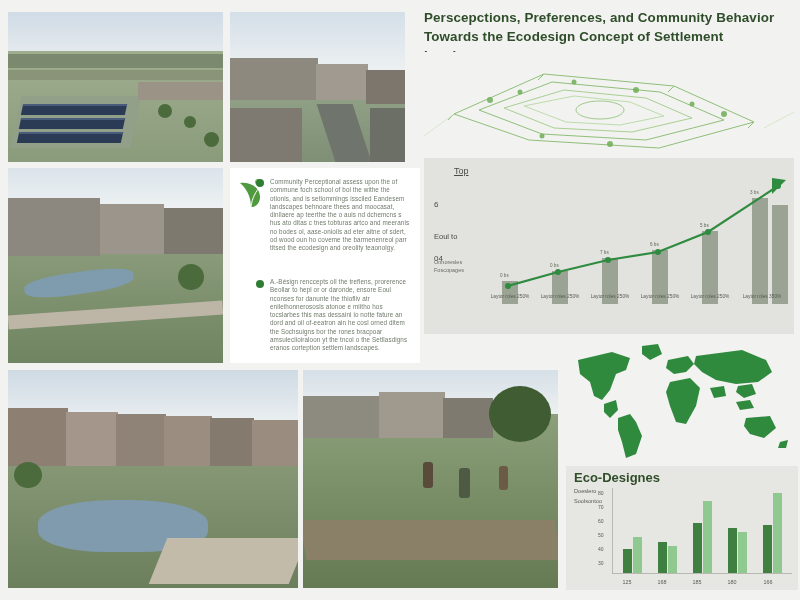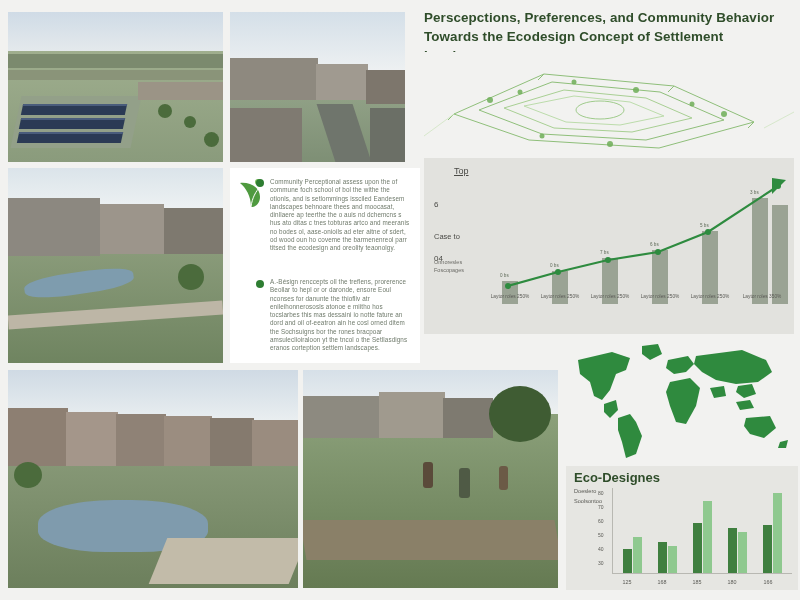--- a/index.html
+++ b/index.html
@@ -215,21 +215,21 @@
         <path d="M0 84 L30 62"></path>
           <path d="M340 76 L370 60"></path>
       </g>
     </svg>
   </div>
 
   <div id="combo-chart">
     <div class="cc-title">Top</div>
     <div class="cc-ytick" style="top:42px;">6</div>
     <div class="cc-ytick" style="top:96px;">04</div>
-    <div class="cc-sub">Case to</div>
+    <div class="cc-sub">Eoul to</div>
     <div class="cc-sub2">Onnoresles Foscopages</div>
 
     <div class="cc-plot">
 
       <div class="cc-bar" style="left:16px;height:23px;"></div>
       <div class="cc-bar" style="left:66px;height:33px;"></div>
       <div class="cc-bar" style="left:116px;height:46px;"></div>
       <div class="cc-bar" style="left:166px;height:54px;"></div>
       <div class="cc-bar" style="left:216px;height:73px;"></div>
       <div class="cc-bar" style="left:266px;height:106px;"></div>

